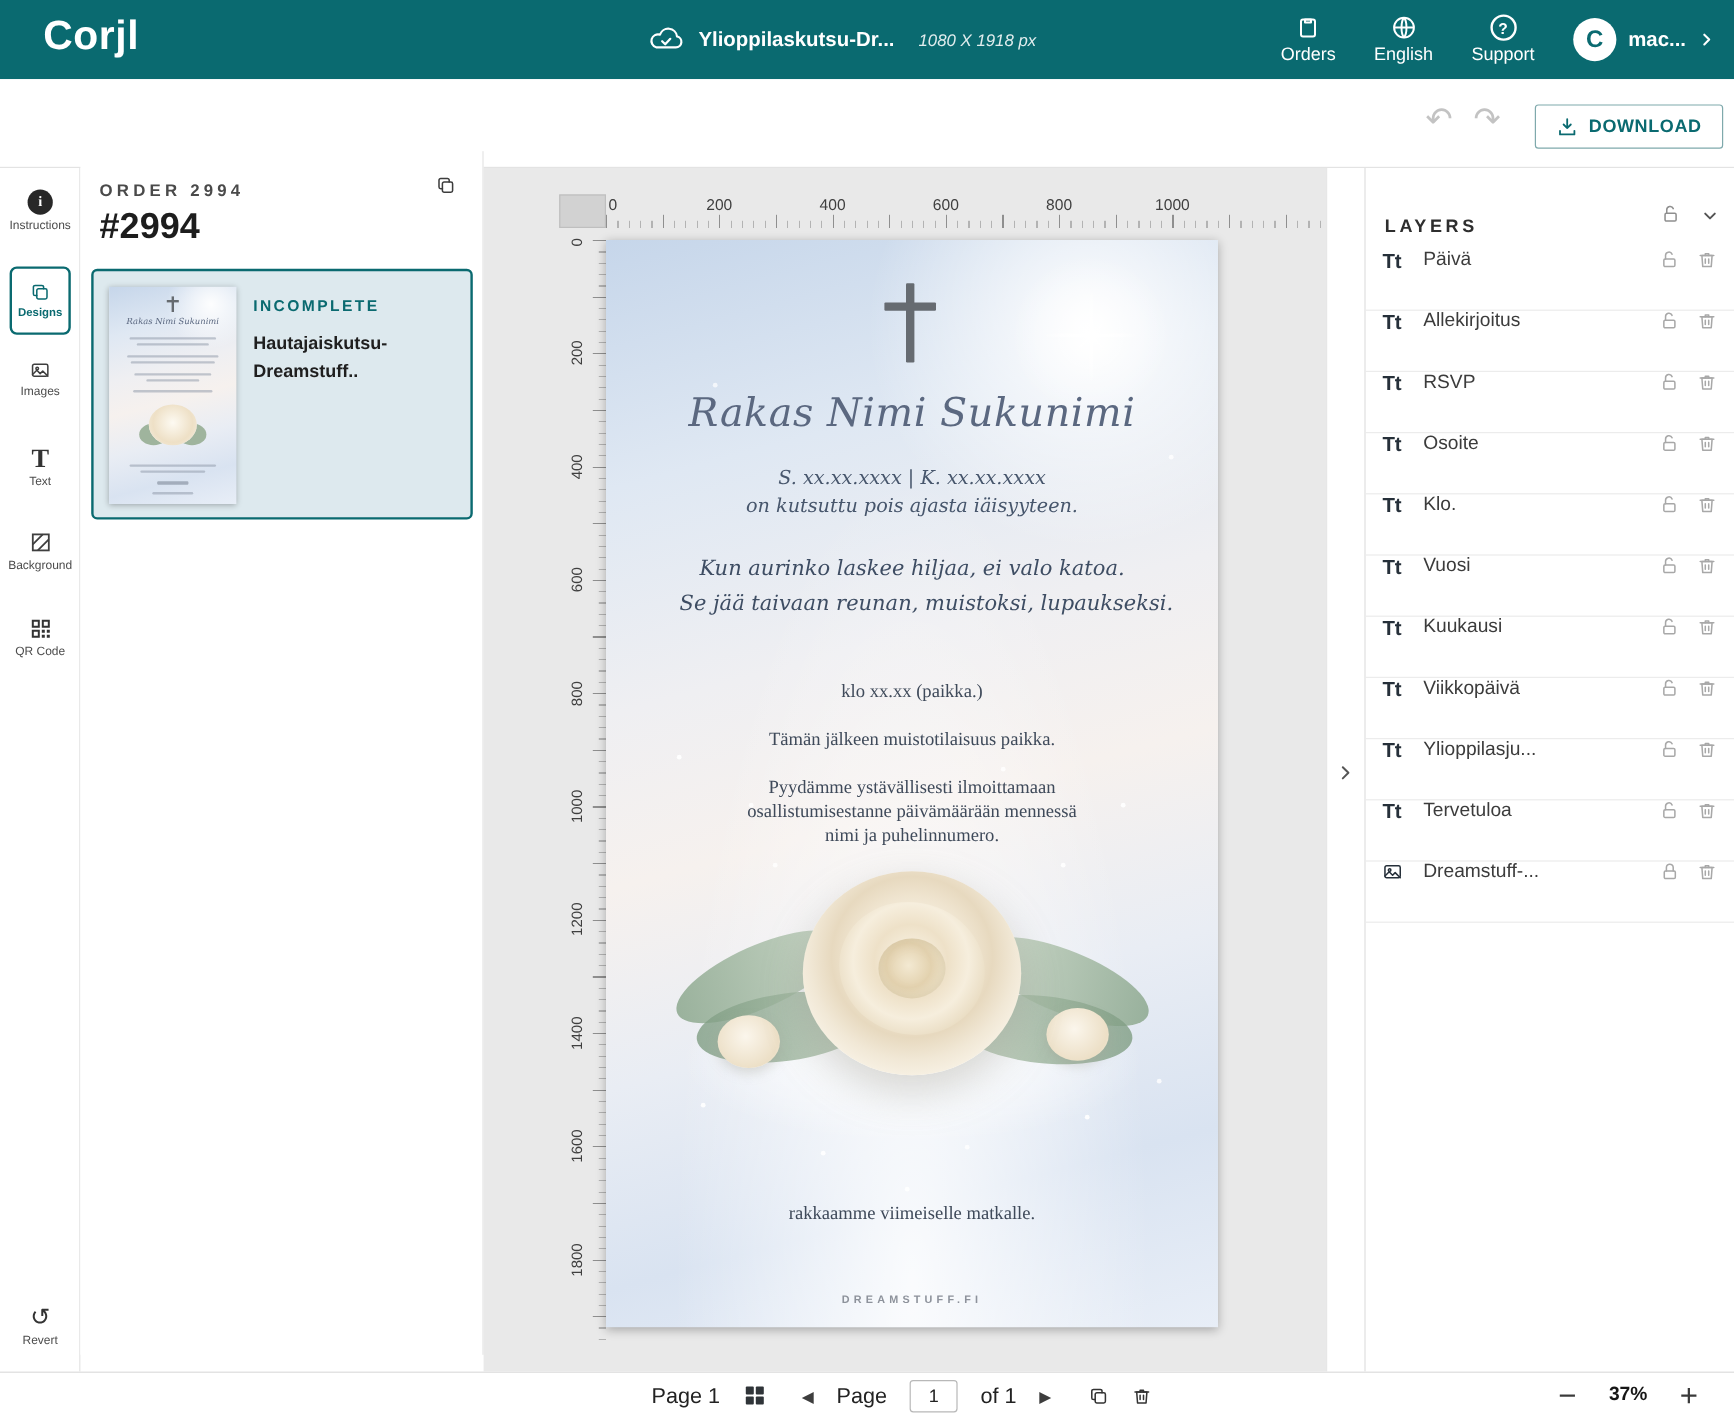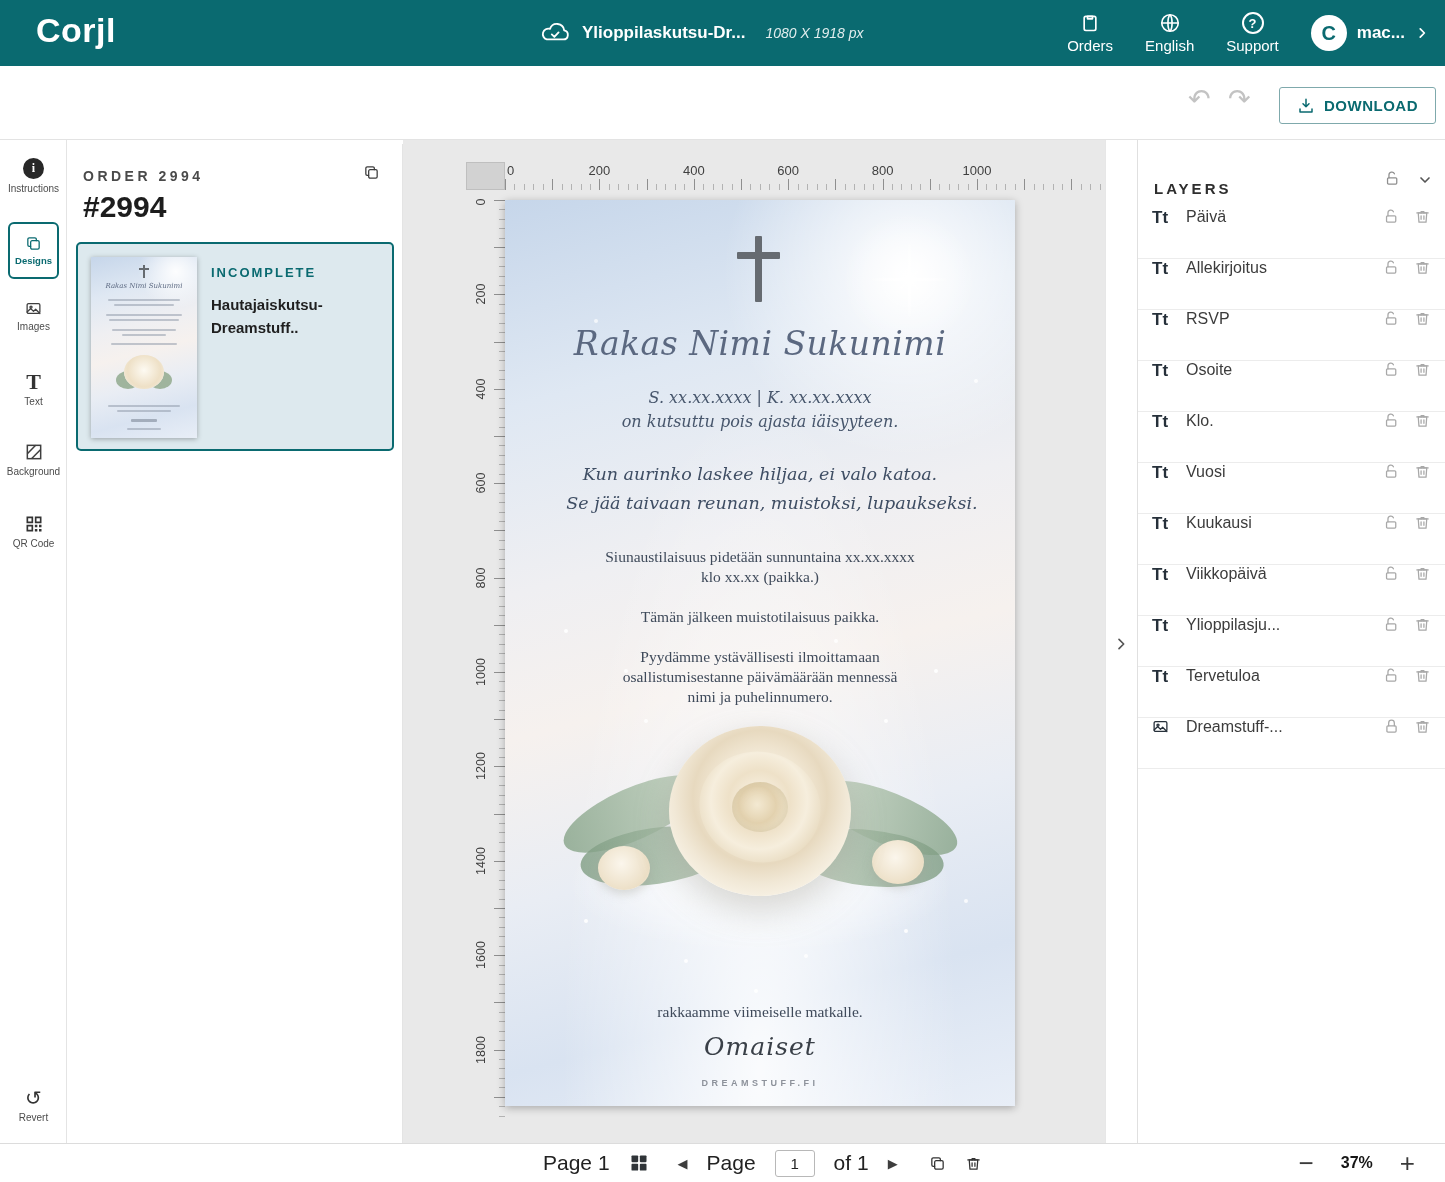--- a/index.html
+++ b/index.html
@@ -30,21 +30,21 @@
   .rail { position:absolute; left:0; top:140px; width:67px; height:1003px; background:#fff; border-right:1px solid #e4e4e4; }
   .rail-item { position:absolute; left:0; width:67px; display:flex; flex-direction:column; align-items:center; gap:4px; cursor:pointer; }
   .rail-item .rl { font-size:10px; color:#4c4c4c; }
   .info-circle { width:21px; height:21px; border-radius:50%; background:#282828; color:#fff; font-size:12px; font-weight:700; font-family:"Liberation Serif",serif; display:flex; align-items:center; justify-content:center; }
   .designs-box { position:absolute; left:8px; top:82px; width:51px; height:57px; border:2px solid #0a6a70; border-radius:6px; background:#fff; display:flex; flex-direction:column; align-items:center; justify-content:center; gap:3px; cursor:pointer; }
   .designs-box .rl { font-size:9.5px; color:#0a6a70; font-weight:700; }
   .text-glyph { font-family:"Liberation Serif",serif; font-size:22px; font-weight:700; color:#333; line-height:20px; }
   .revert-glyph { font-size:20px; color:#333; line-height:20px; }
 
   
-  .order-panel { position:absolute; left:67px; top:144px; width:336px; height:1003px; background:#fff; border-right:1px solid #e4e4e4; }
+  .order-panel { position:absolute; left:67px; top:126px; width:336px; height:1003px; background:#fff; border-right:1px solid #e4e4e4; }
   .order-label { position:absolute; left:16px; top:24px; font-size:14px; font-weight:700; letter-spacing:3.5px; color:#4a4a4a; }
   .copy-btn { position:absolute; right:22px; top:20px; cursor:pointer; }
   .order-number { position:absolute; left:16px; top:46px; font-size:30px; font-weight:800; color:#1d1d1d; }
   .design-card { position:absolute; left:9px; top:98px; width:318px; height:209px; background:#dde9ee; border:2px solid #0a6a70; border-radius:5px; padding:13px; display:flex; cursor:pointer; }
   .card-right { margin-left:14px; padding-top:8px; }
   .card-status { font-size:13px; font-weight:700; letter-spacing:2px; color:#0a6a70; }
   .card-title { margin-top:14px; font-size:15px; font-weight:700; color:#1f1f1f; line-height:1.5; width:150px; word-wrap:break-word; }
 
   
   .thumb { position:relative; width:106px; height:181px; overflow:hidden; flex:none;
@@ -146,21 +146,21 @@
   .layers-chevron { position:absolute; right:12px; top:32px; cursor:pointer; }
   .layer-row { position:absolute; left:0; width:100%; height:51px; border-bottom:1px solid #ececec; display:flex; align-items:flex-start; padding:0 14px; cursor:pointer; }
   .layer-type { width:34px; font-size:17px; font-weight:700; color:#26303a; flex:none; }
   .layer-name { flex:1; font-size:16px; color:#3c3c3c; white-space:nowrap; overflow:hidden; }
   .row-ic { flex:none; margin-left:14px; cursor:pointer; color:#a8a8a8; }
   .li { width:17px; height:17px; }
 
   
   .bottom-bar { position:absolute; left:0; top:1143px; width:1445px; height:39px; background:#fff; border-top:1px solid #dcdcdc; }
   .pages-group { position:absolute; left:543px; top:0; height:100%; display:flex; align-items:center; gap:19px; }
-  .pg-text { font-size:21px; color:#222;text-align:center; }
+  .pg-text { font-size:18px; color:#222;text-align:center; }
   .caret { font-size:13px; color:#3d3d3d; cursor:pointer; }
   .page-input { width:40px; height:27px; border:1px solid #b8b8b8; border-radius:3px; text-align:center; font-size:15px; color:#222; font-family:"Liberation Sans",sans-serif; }
   .zoom-group { position:absolute; right:30px; top:0; height:100%; display:flex; align-items:center; gap:27px; }
   .zoom-btn { font-size:26px; color:#3a3a3a; cursor:pointer; line-height:1; }
   .zoom-val { font-size:16px; font-weight:700; color:#161616; }
   .bic { cursor:pointer; color:#333; }
 </style>
 </head>
 <body>
 
@@ -374,40 +374,38 @@
     <div class="star-d2"></div>
     <div class="cross-v"></div>
     <div class="cross-h"></div>
     <div class="dots"></div>
 
     <div class="dl d-name">Rakas Nimi Sukunimi</div>
     <div class="dl d-it16 d-dates">S. xx.xx.xxxx | K. xx.xx.xxxx</div>
     <div class="dl d-it16 d-called">on kutsuttu pois ajasta iäisyyteen.</div>
     <div class="dl d-poem d-poem1">Kun aurinko laskee hiljaa, ei valo katoa.</div>
     <div class="dl d-poem d-poem2">Se jää taivaan reunan, muistoksi, lupaukseksi.</div>
-    <div class="dl d-body d-service1">Siunaustilaisuus pidetään sunnuntaina xx.xx.xxxx</div>
     <div class="dl d-body d-service2">klo xx.xx (paikka.)</div>
     <div class="dl d-body d-memorial">Tämän jälkeen muistotilaisuus paikka.</div>
     <div class="dl d-body d-rsvp1">Pyydämme ystävällisesti ilmoittamaan</div>
     <div class="dl d-body d-rsvp2">osallistumisestanne päivämäärään mennessä</div>
     <div class="dl d-body d-rsvp3">nimi ja puhelinnumero.</div>
 
     <div class="rose-wrap">
       <div class="ground"></div>
       <div class="leaf l1"></div>
       <div class="leaf l2"></div>
       <div class="leaf r1"></div>
       <div class="leaf r2"></div>
       <div class="bud bl"></div>
       <div class="bud br"></div>
       <div class="bloom"></div>
     </div>
 
     <div class="dl d-body d-welcome2">rakkaamme viimeiselle matkalle.</div>
-    <div class="dl d-sig">Omaiset</div>
     <div class="dl d-brand">DREAMSTUFF.FI</div>
   </div>
 </div>
 
 <div class="collapse-strip">
   <span class="collapse-btn">
     <svg width="16" height="16" viewBox="0 0 24 24" fill="none" stroke="#555" stroke-width="2.5" stroke-linecap="round" stroke-linejoin="round">
         <path d="M9 5l7 7-7 7"></path>
       </svg>
   </span>

